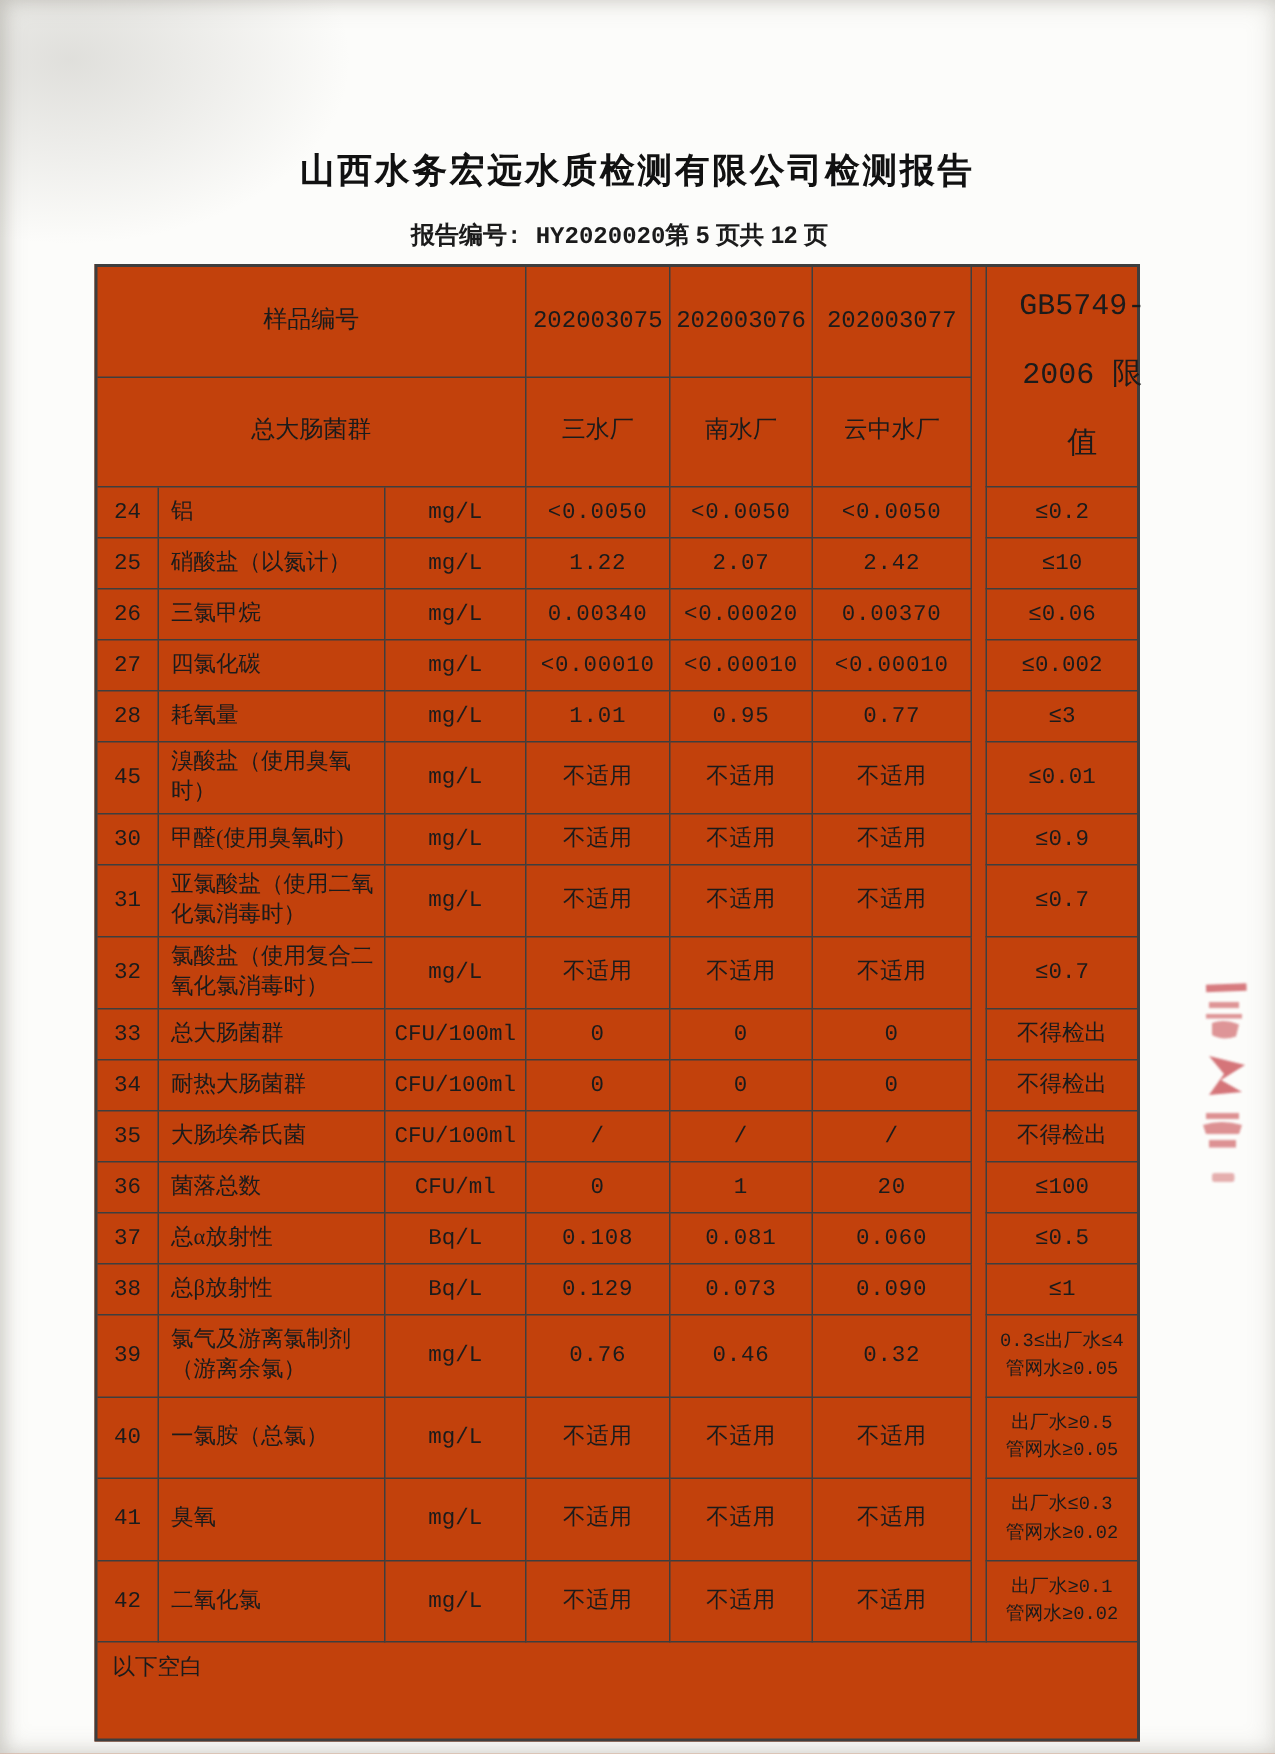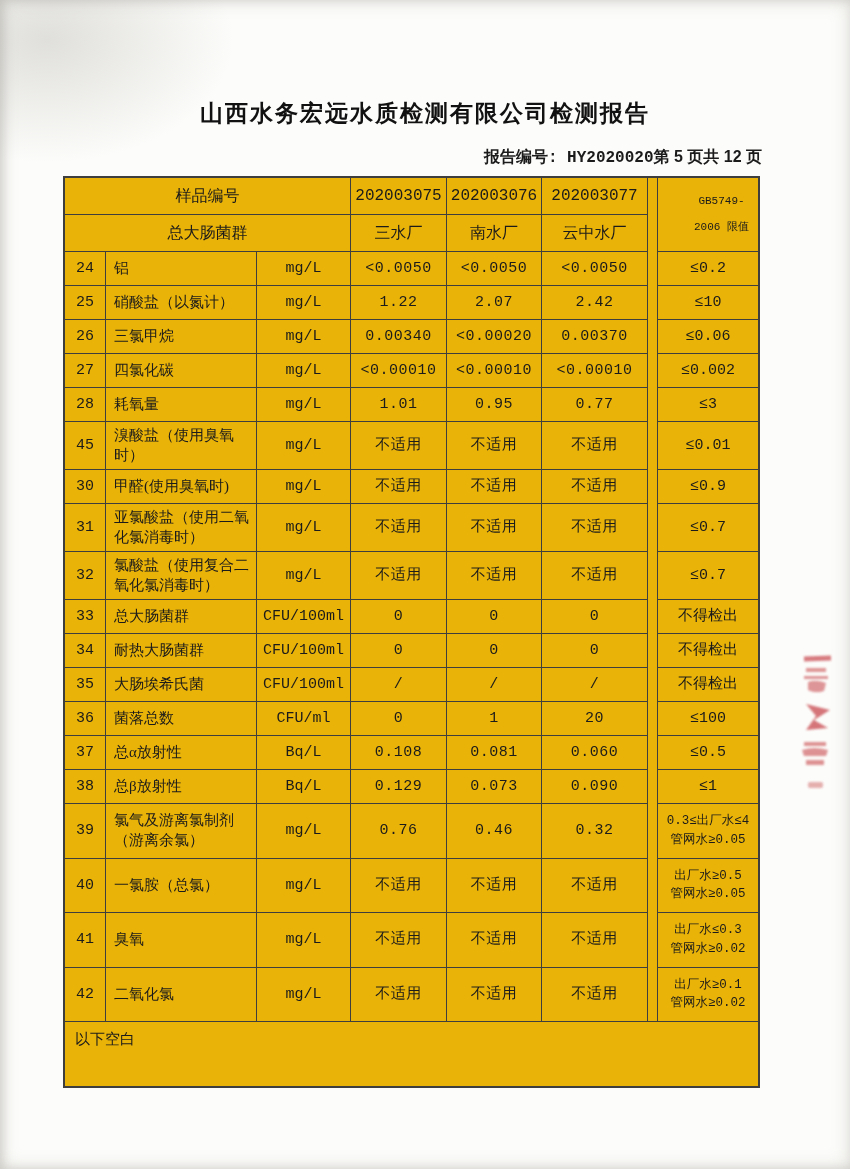--- a/index.html
+++ b/index.html
@@ -16,45 +16,45 @@
   }
   .smudge{
     position:absolute;left:0;top:0;width:260px;height:180px;pointer-events:none;
     background:radial-gradient(ellipse at 18% 22%, rgba(150,148,140,.28), rgba(150,148,140,0) 62%);
   }
   .title{
     padding-top:98px;text-align:center;font-size:23px;font-weight:700;letter-spacing:2px;
     font-family:"Liberation Sans","DejaVu Sans",sans-serif;color:#111;
   }
   .meta{
-    display:flex;justify-content:flex-end;align-items:flex-end;
+    display:flex;justify-content:center;align-items:flex-end;
     margin:18px 88px 8px 64px;font-size:16px;font-weight:700;
     font-family:"Liberation Sans","DejaVu Sans",sans-serif;
   }
   .meta .mono{font-weight:700;}
   .mono{font-family:"Liberation Mono","DejaVu Sans Mono",monospace;}
 
   .tbl{
     margin-left:63px;width:697px;border:2px solid var(--line);
     display:grid;
     grid-template-columns:41px 151px 94px 96px 95px 106px 9px 101px;
-    background:#eab308;
+    background:#c2410c;
     font-size:15px;
   }
   .cell{
     border-right:1.2px solid var(--line);
     border-bottom:1.2px solid var(--line);
     display:flex;align-items:center;justify-content:center;
     text-align:center;padding:4px 3px;min-height:34px;line-height:1.3;
   }
   .hc{min-height:37px;font-size:16px;}
   .span3{grid-column:1/4;}
   .limith{
     grid-row:1/3;grid-column:8;border-right:0;border-left:1.2px solid var(--line);
-    white-space:pre-line;line-height:2.3;font-size:11px;padding-left:30px;
+    white-space:pre-line;line-height:2.3;font-size:20px;padding-left:30px;
   }
   .item{justify-content:flex-start;text-align:left;padding-left:8px;}
   .val{letter-spacing:.5px;}
   .g{border-right:0;border-bottom:0;}
   .g.bb{border-bottom:1.2px solid var(--line);}
   .limit{
     border-right:0;border-left:1.2px solid var(--line);
     white-space:pre-line;
   }
   .limit.small{font-size:12.5px;line-height:1.5;padding:8px 1px;letter-spacing:0;}

